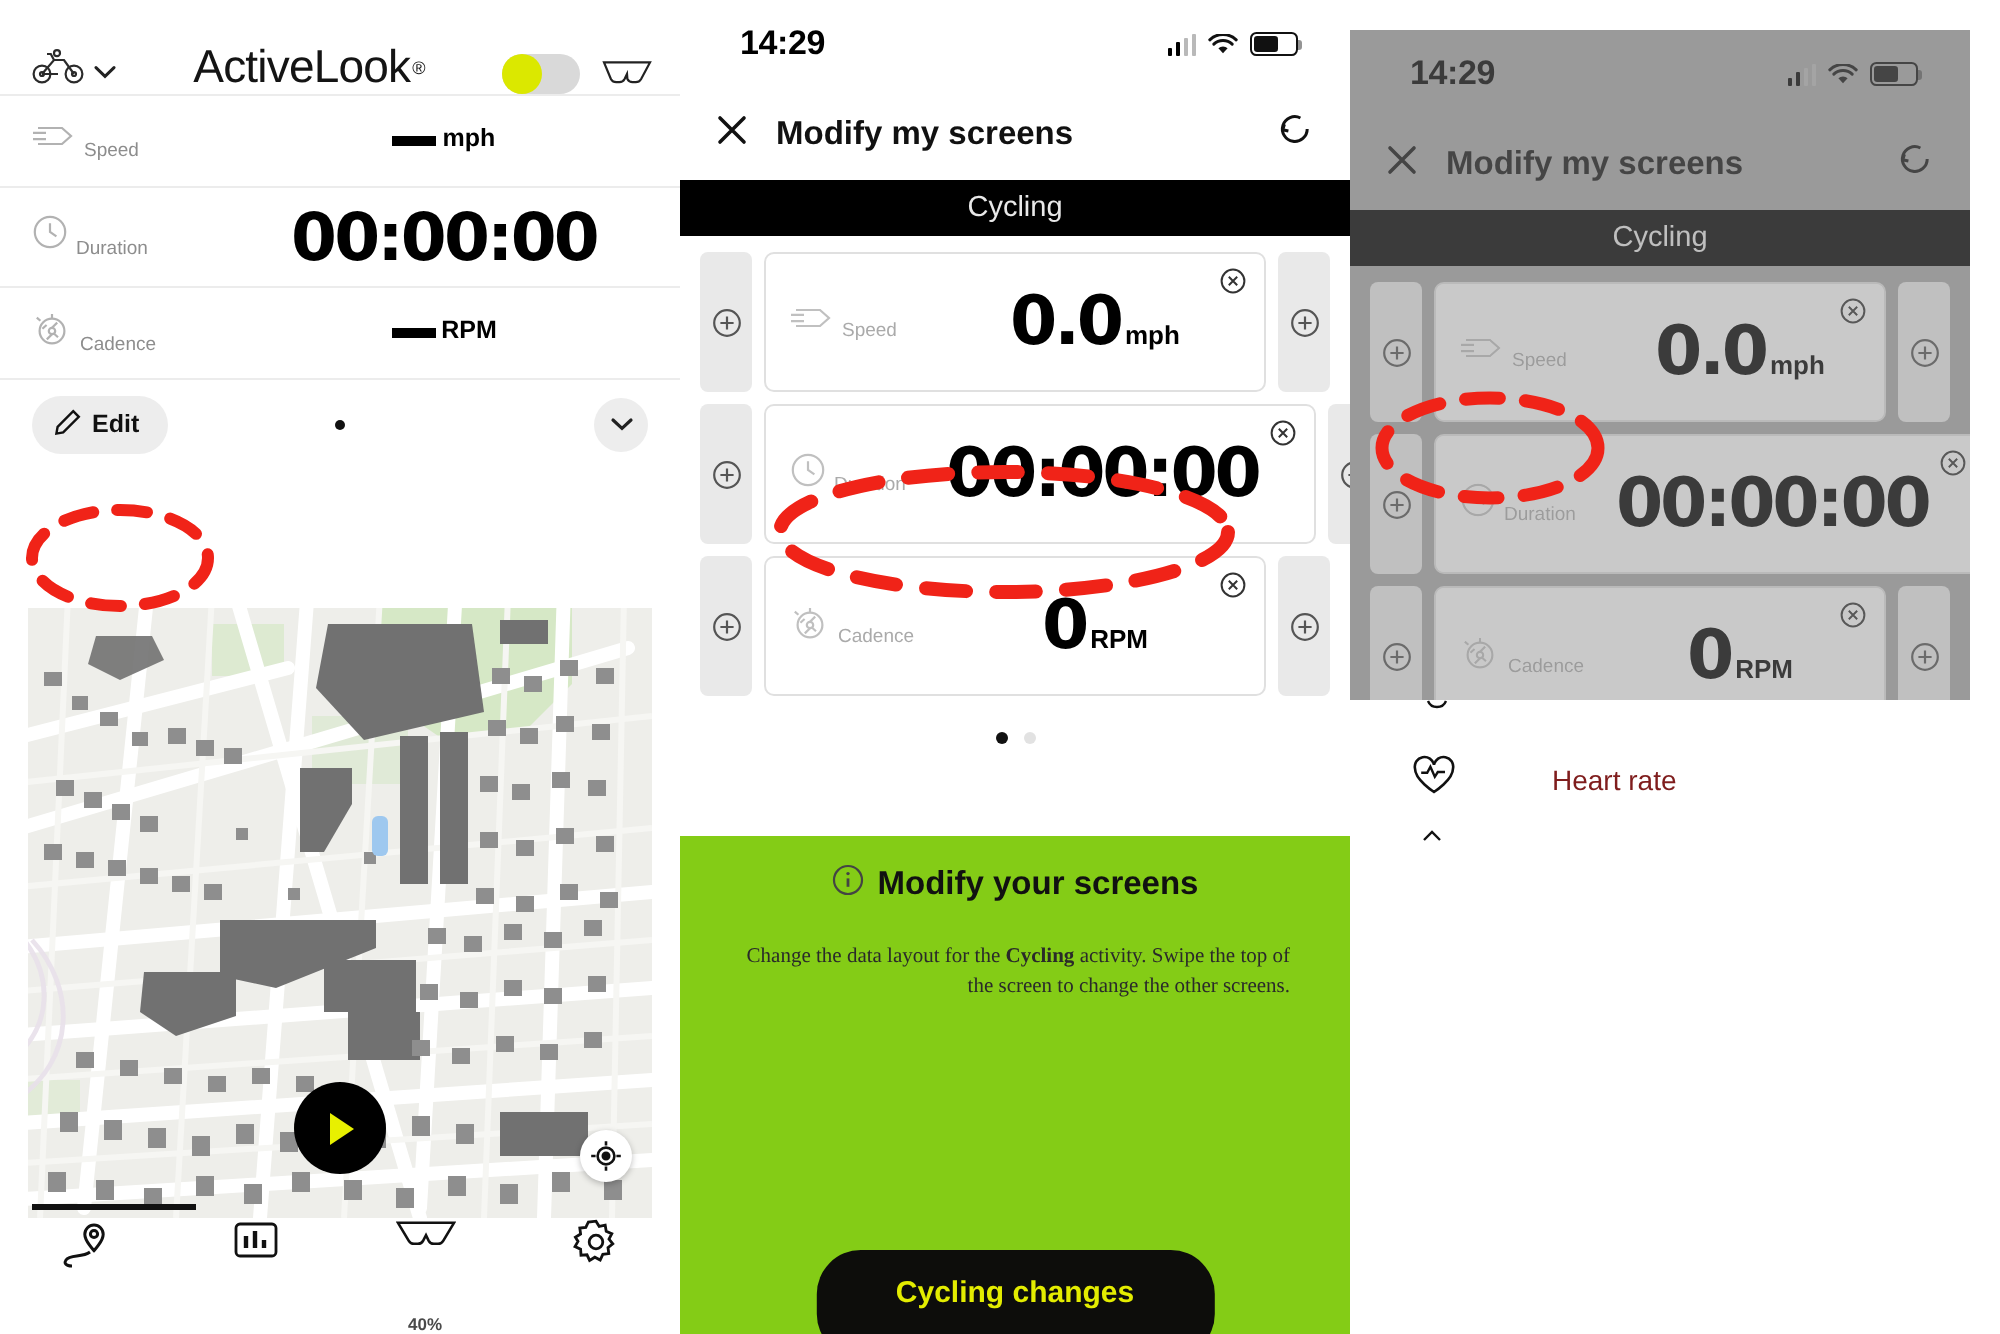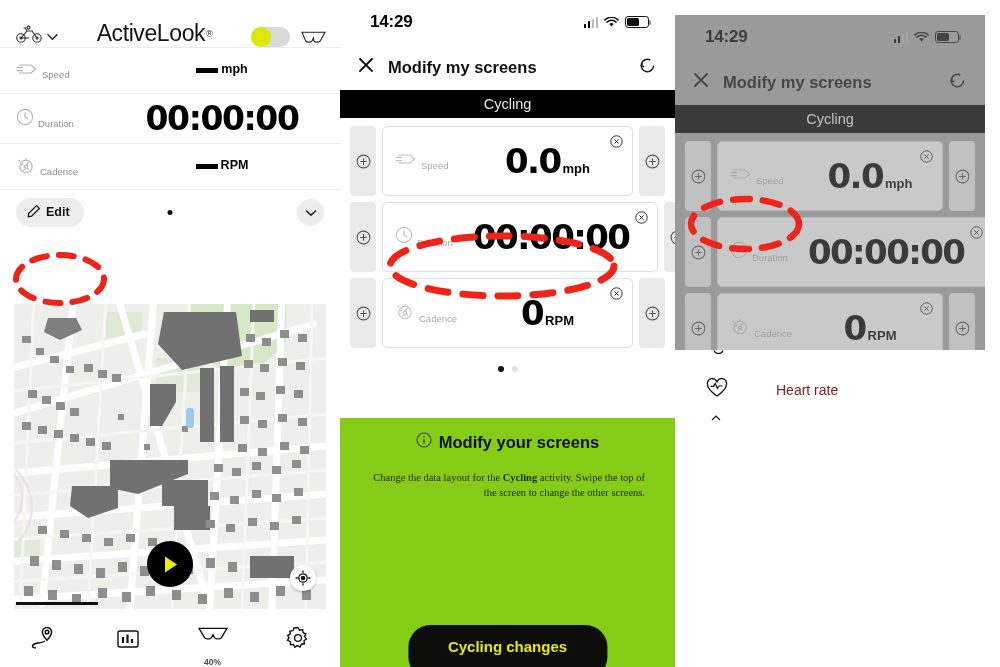--- a/index.html
+++ b/index.html
@@ -71,21 +71,21 @@
   .map svg{display:block;}
   .play-btn{position:absolute;left:50%;bottom:22px;transform:translateX(-50%);
             width:46px;height:46px;border-radius:50%;background:#000;
             display:flex;align-items:center;justify-content:center;}
   .loc-btn{position:absolute;right:10px;bottom:18px;width:26px;height:26px;border-radius:50%;
            background:#fff;display:flex;align-items:center;justify-content:center;
            box-shadow:0 1px 3px rgba(0,0,0,.25);}
   .scalebar{position:absolute;left:2px;bottom:4px;width:82px;height:3px;background:#111;}
 
   .tabbar{position:absolute;left:0;right:0;bottom:0;height:58px;display:flex;background:#fff;}
-  .tabbar .tab{flex:1;display:flex;flex-direction:column;align-items:center;justify-content:flex-end;gap:13px;}
+  .tabbar .tab{flex:1;display:flex;flex-direction:column;align-items:center;justify-content:space-between;gap:13px;}
   .tab-sub{font-size:8.5px;color:#4a4a4a;font-weight:600;}
 
   
   .nav{height:46px;display:flex;align-items:center;padding:0 18px;box-sizing:border-box;gap:14px;}
   .nav-title{font-size:16.5px;font-weight:bold;color:#111;flex:1;}
   .black-bar{height:28px;background:#000;color:#e8e8e8;display:flex;align-items:center;
              justify-content:center;font-size:14.5px;}
   .card-row{display:flex;align-items:stretch;gap:6px;padding:0 10px;box-sizing:border-box;
             margin-bottom:6px;height:70px;}
   .plus{width:26px;background:#e9e9e9;border-radius:4px;display:flex;align-items:center;

